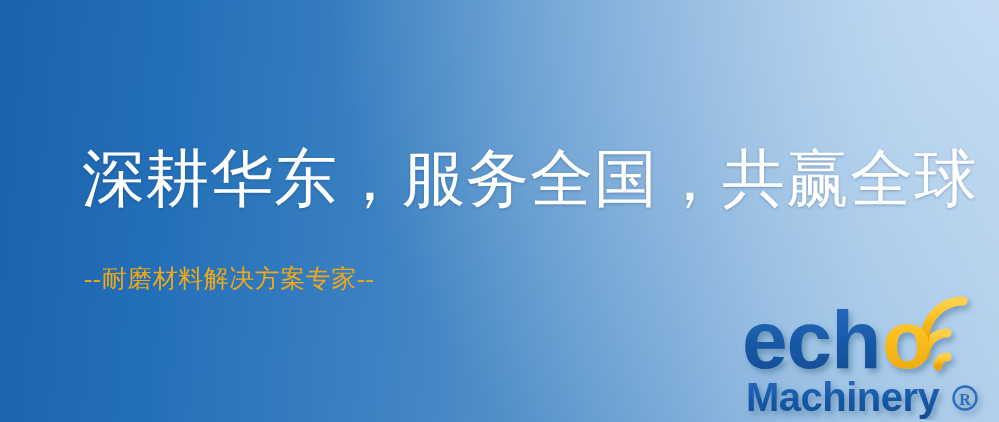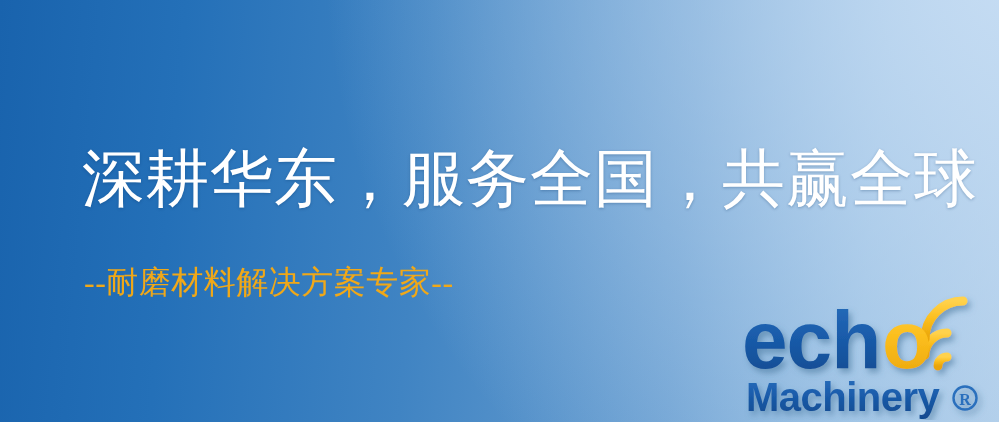--- a/index.html
+++ b/index.html
@@ -32,21 +32,21 @@
     white-space: nowrap;
     text-shadow: 0 1px 3px rgba(10,50,95,0.30);
   }
 
   
   .subtitle {
     position: absolute;
     left: 84px;
     top: 266px;
     font-family: "Liberation Serif", "DejaVu Serif", serif;
-    font-size: 32px;
+    font-size: 25px;
     line-height: 1;
     letter-spacing: 0.5px;
     color: #f0a818;
     white-space: nowrap;
   }
 
   
   .logo {
     position: absolute;
     left: 742px;

